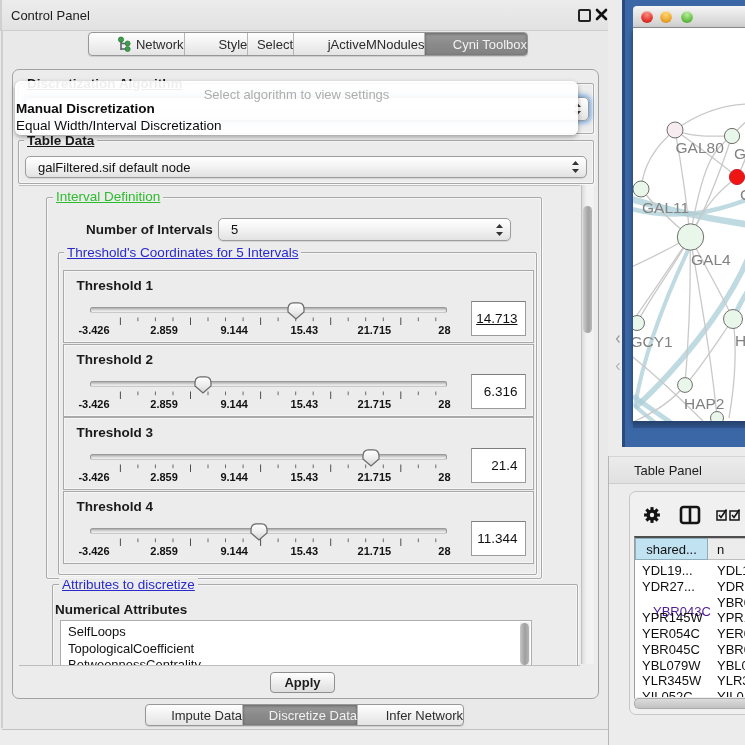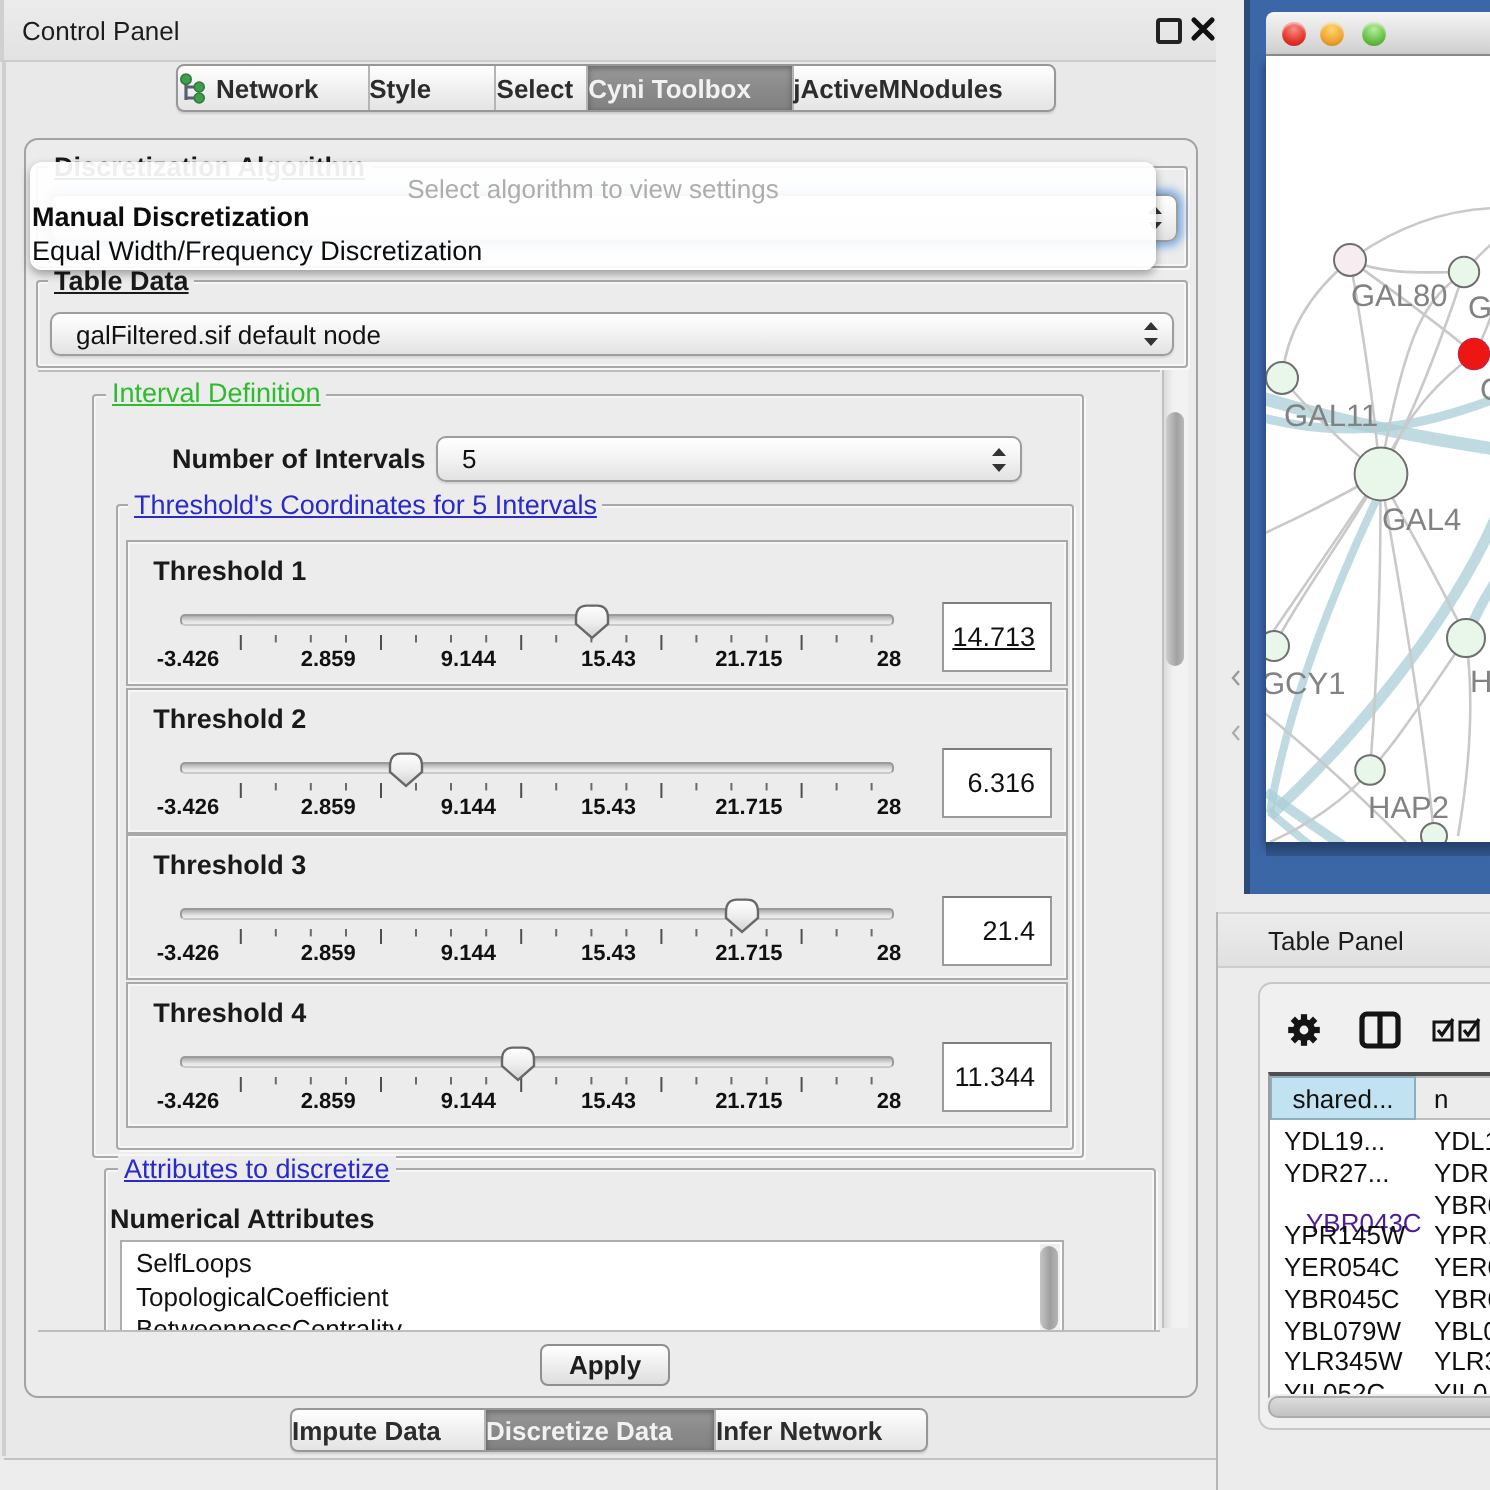--- a/index.html
+++ b/index.html
@@ -1,21 +1,21 @@
 <!DOCTYPE html>
 <html><head>
 <meta charset="utf-8">
 <style>
 html,body{margin:0;padding:0;}
 body{width:745px;height:745px;background:#e9e9e9;font-family:"Liberation Sans",sans-serif;position:relative;overflow:hidden;}
 .abs{position:absolute;}
 .grouptitle{position:absolute;font-size:13.5px;background:#ececec;padding:0 3px;line-height:13px;text-decoration:underline;}
 .groupbox{position:absolute;border:1px solid #a9a9a9;border-radius:2px;box-shadow:inset 0 0 0 1px rgba(255,255,255,.55),1px 1px 0 rgba(255,255,255,.7);}
 .seg{position:absolute;display:flex;border:1px solid #979797;border-radius:4px;overflow:hidden;background:linear-gradient(#ffffff,#f2f2f2 45%,#e4e4e4);box-shadow:0 1px 1px rgba(0,0,0,.12);}
-.seg .it{font-size:13px;font-weight:700;color:#2c2c2c;display:flex;align-items:center;justify-content:flex-start;border-right:1px solid #b5b5b5;white-space:nowrap;}
+.seg .it{font-size:13px;font-weight:400;color:#2c2c2c;display:flex;align-items:center;justify-content:flex-end;border-right:1px solid #b5b5b5;white-space:nowrap;}
 .seg .it:last-child{border-right:none;}
 .seg .sel{background:linear-gradient(#9a9a9a,#8a8a8a 50%,#828282);color:#f2f2f2;box-shadow:inset 0 1px 3px rgba(0,0,0,.35);}
 .combo{position:absolute;border:1px solid #9d9d9d;border-radius:5px;background:linear-gradient(#ffffff,#f4f4f4 45%,#e2e2e2);box-shadow:0 1px 1px rgba(0,0,0,.1);font-size:13px;color:#111;}
 .combo .tx{position:absolute;left:12px;top:0;bottom:0;display:flex;align-items:center;}
 .combo .ar{position:absolute;right:6px;top:50%;transform:translateY(-50%);width:9px;height:12px;}
 .tfield{position:absolute;background:#fff;border:1px solid #9b9b9b;border-top-color:#7e7e7e;font-size:13.5px;color:#111;display:flex;align-items:center;justify-content:flex-end;padding-right:8px;box-sizing:border-box;}
 .blab{font-weight:bold;font-size:13.5px;color:#1a1a1a;position:absolute;}
 </style>
 </head>
 <body>
@@ -35,22 +35,22 @@
     <div class="it" style="width:95px;">
       <svg width="15" height="17" viewBox="0 0 15 17" style="margin-right:4px;">
         <path d="M4 5 V14 M4 7.5 H10 M4 13 H10" stroke="#5b6070" stroke-width="1.6" fill="none"></path>
         <circle cx="4" cy="3.6" r="2.6" fill="#3f9e4d" stroke="#2d7a39" stroke-width=".8"></circle>
         <circle cx="10.6" cy="7.5" r="2.5" fill="#3f9e4d" stroke="#2d7a39" stroke-width=".8"></circle>
         <circle cx="10.6" cy="13" r="2.5" fill="#3f9e4d" stroke="#2d7a39" stroke-width=".8"></circle>
       </svg>
       Network</div>
     <div class="it" style="width:63px;">Style</div>
     <div class="it" style="width:45px;">Select</div>
+    <div class="it" style="width:131px;">jActiveMNodules</div>
     <div class="it sel" style="width:102px;">Cyni Toolbox</div>
-    <div class="it" style="width:131px;">jActiveMNodules</div>
   </div>
 
   <div class="abs" style="left:12px;top:69px;width:585px;height:628px;background:#ececec;border:1px solid #a3a3a3;border-radius:7px;"></div>
 
   <div class="groupbox" style="left:18px;top:83px;width:574px;height:49px;"></div>
   <div class="grouptitle" style="left:24px;top:77px;font-weight:bold;color:#1a1a1a;">Discretization Algorithm</div>
   <div class="combo" style="left:25px;top:97px;width:562px;height:22px;box-shadow:0 0 5px 2px rgba(90,150,220,.85);">
     <svg class="ar" viewBox="0 0 9 12">
         <path d="M4.5 0 L8 4 H1 Z" fill="#333"></path>
         <path d="M4.5 12 L1 8 H8 Z" fill="#333"></path>
@@ -63,21 +63,21 @@
     <span class="tx">galFiltered.sif default node</span>
     <svg class="ar" viewBox="0 0 9 12">
         <path d="M4.5 0 L8 4 H1 Z" fill="#333"></path>
         <path d="M4.5 12 L1 8 H8 Z" fill="#333"></path>
       </svg>
   </div>
 
   <div class="abs" style="left:15px;top:81px;width:563px;height:54px;background:rgba(255,255,255,.93);border-radius:6px;box-shadow:0 2px 5px rgba(0,0,0,.35);z-index:10;">
     <div class="abs" style="left:0;top:6px;width:563px;height:16px;text-align:center;font-size:13px;color:#adadad;">Select algorithm to view settings</div>
     <div class="abs" style="left:1px;top:20px;font-size:13.5px;font-weight:bold;color:#0c0c0c;">Manual Discretization</div>
-    <div class="abs" style="left:1px;top:37px;font-size:13.5px;color:#0c0c0c;">Equal Width/Frequency Discretization</div>
+    <div class="abs" style="left:1px;top:37px;font-size:13.5px;color:#0c0c0c;">Equal Width/Interval Discretization</div>
   </div>
 
   <div class="abs" id="scrollarea" style="left:19px;top:185px;width:561px;height:479px;overflow:hidden;border-top:1px solid #bdbdbd;border-bottom:1px solid #bdbdbd;">
 
     <div class="groupbox" style="left:27px;top:11px;width:494px;height:380px;"></div>
     <div class="grouptitle" style="left:34px;top:4px;color:#2ebc2e;">Interval Definition</div>
     <div class="blab" style="left:67px;top:36px;">Number of Intervals</div>
     <div class="combo" style="left:199px;top:32px;width:291px;height:21px;">
       <span class="tx">5</span>
       <svg class="ar" viewBox="0 0 9 12">

